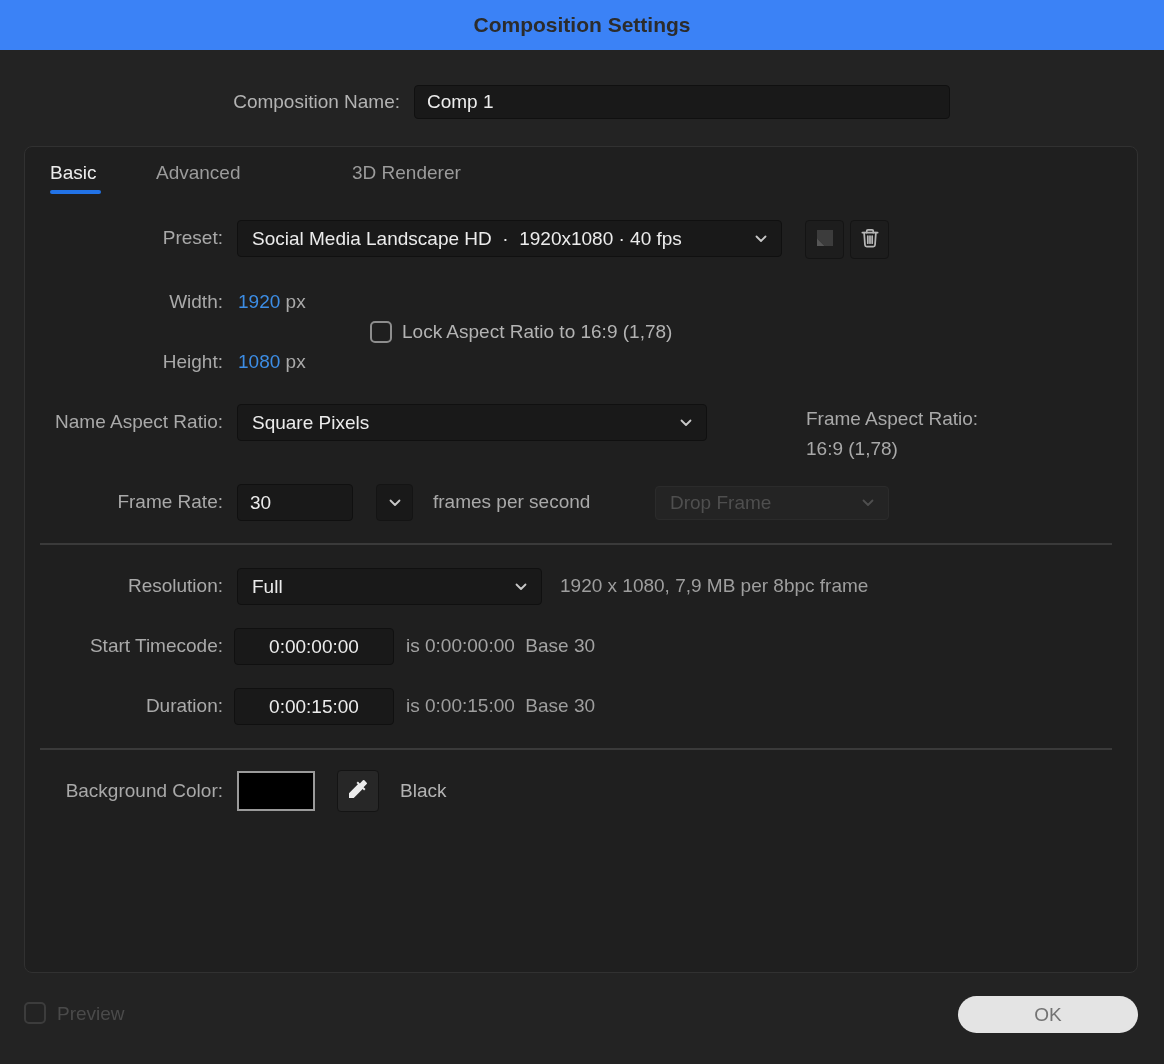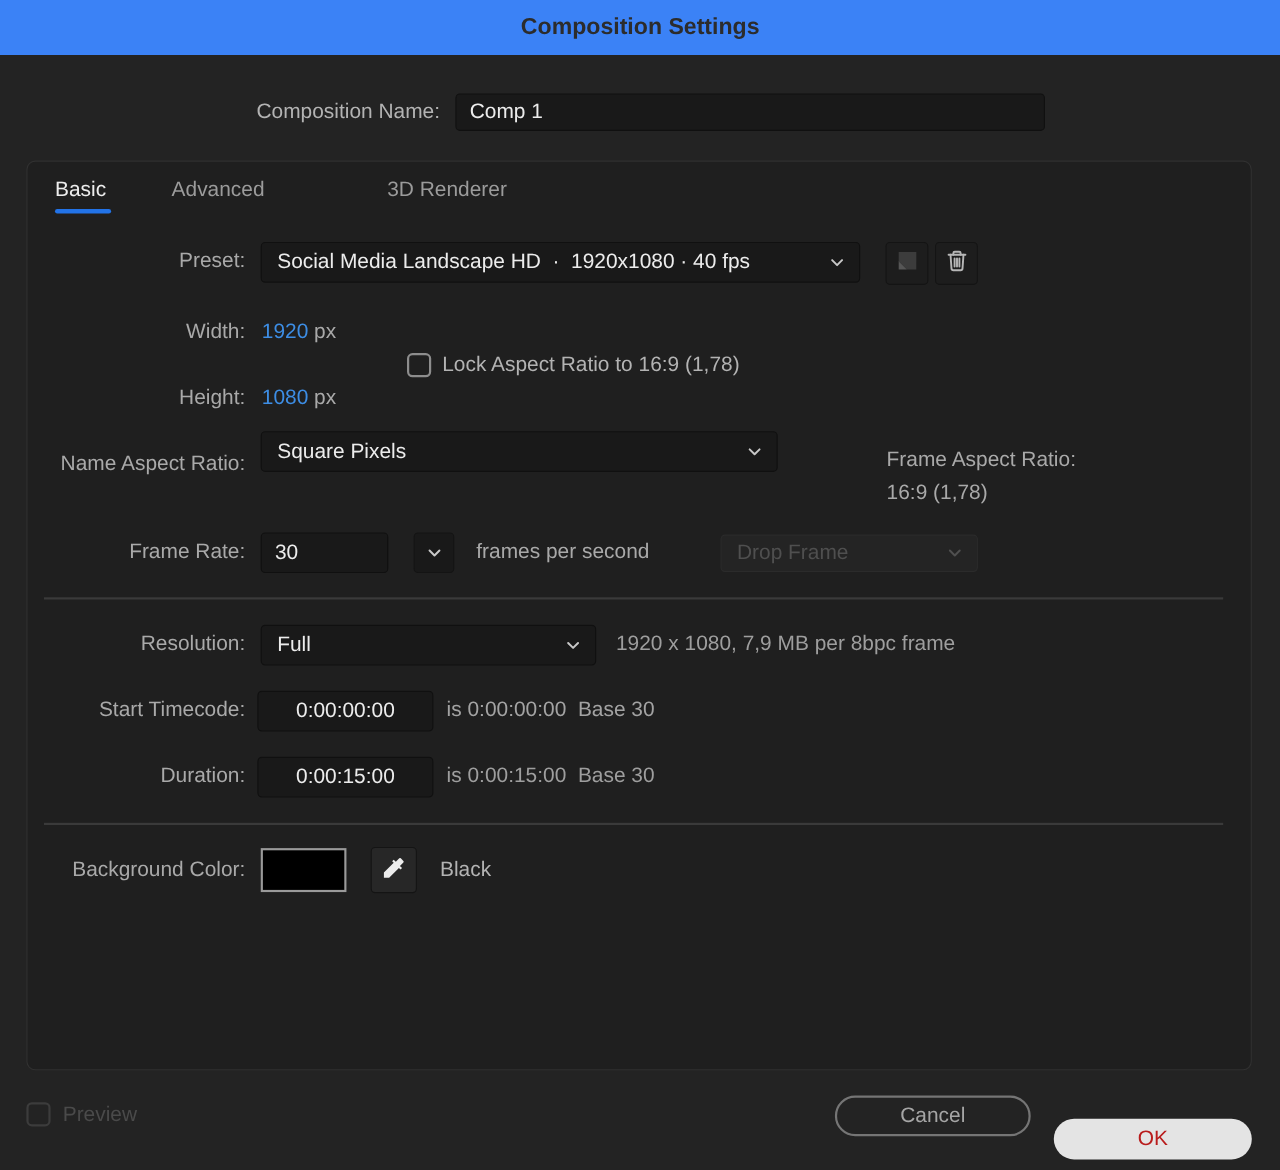--- a/index.html
+++ b/index.html
@@ -43,21 +43,21 @@
 
   .checkbox{box-sizing:border-box;width:22px;height:22px;border:2px solid #8d8d8d;
     border-radius:5px;background:transparent;}
   .checkbox.disabled{border-color:#3c3c3c;}
 
   .swatch{box-sizing:border-box;border:2px solid #9a9a9a;background:#000;}
 
   .btn{box-sizing:border-box;border-radius:19px;display:flex;align-items:center;
     justify-content:center;font-size:19px;cursor:default;}
   .btn.cancel{border:2px solid #757575;color:#a5a5a5;background:transparent;}
-  .btn.ok{background:#e4e4e4;color:#b91c1c;margin-top:21px;}
+  .btn.ok{background:#e4e4e4;color:#737373;}
 </style>
 </head>
 <body>
 
 <div class="dialog">
 
   <div class="abs titlebar">
     <div class="t">Composition Settings</div>
   </div>
 
@@ -102,21 +102,21 @@
   <div class="abs txt right" style="left:24px;top:290px;width:199px;">Width:</div>
   <div class="abs txt" style="left:238px;top:290px;"><span class="bluev">1920</span> <span>px</span></div>
 
   <div class="abs checkbox" style="left:370px;top:321px;"></div>
   <div class="abs txt" style="left:402px;top:320px;color:#b3b3b3;">Lock Aspect Ratio to 16:9 (1,78)</div>
 
   <div class="abs txt right" style="left:24px;top:350px;width:199px;">Height:</div>
   <div class="abs txt" style="left:238px;top:350px;"><span class="bluev">1080</span> <span>px</span></div>
 
   <div class="abs txt right" style="left:24px;top:410px;width:199px;">Name Aspect Ratio:</div>
-  <div class="abs dropdown" style="left:237px;top:392px;width:470px;height:37px;gap:34px;">
+  <div class="abs dropdown" style="left:237px;top:404px;width:470px;height:37px;gap:34px;">
     <div class="dtext">Square Pixels</div>
     <div class="chev">
       <svg width="16" height="16" viewBox="0 0 16 16">
           <path d="M3.5 5.5 L8 10 L12.5 5.5" fill="none" stroke="currentColor" stroke-width="1.8" stroke-linecap="round" stroke-linejoin="round"></path>
         </svg>
     </div>
   </div>
   <div class="abs txt" style="left:806px;top:407px;">Frame Aspect Ratio:</div>
   <div class="abs txt" style="left:806px;top:437px;">16:9 (1,78)</div>
 
@@ -168,16 +168,15 @@
     <span>
       <svg width="24" height="24" viewBox="0 0 24 24" fill="#ececec">
         <path d="M20.71 5.63l-2.34-2.34a1 1 0 0 0-1.41 0l-3.12 3.12-1.93-1.91-1.41 1.41 1.42 1.42L3 16.25V21h4.75l8.92-8.92 1.42 1.42 1.41-1.41-1.92-1.92 3.12-3.12a1 1 0 0 0 .01-1.42z"></path>
       </svg>
     </span>
   </div>
   <div class="abs txt" style="left:400px;top:779px;color:#b3b3b3;">Black</div>
 
   <div class="abs checkbox disabled" style="left:24px;top:1002px;"></div>
   <div class="abs txt" style="left:57px;top:1002px;color:#4a4a4a;">Preview</div>
-  <div class="abs btn cancel" style="left:759px;top:996px;width:178px;height:37px;">Cancel</div>
   <div class="abs btn ok" style="left:958px;top:996px;width:180px;height:37px;">OK</div>
 
 </div>
 
 </body></html>

